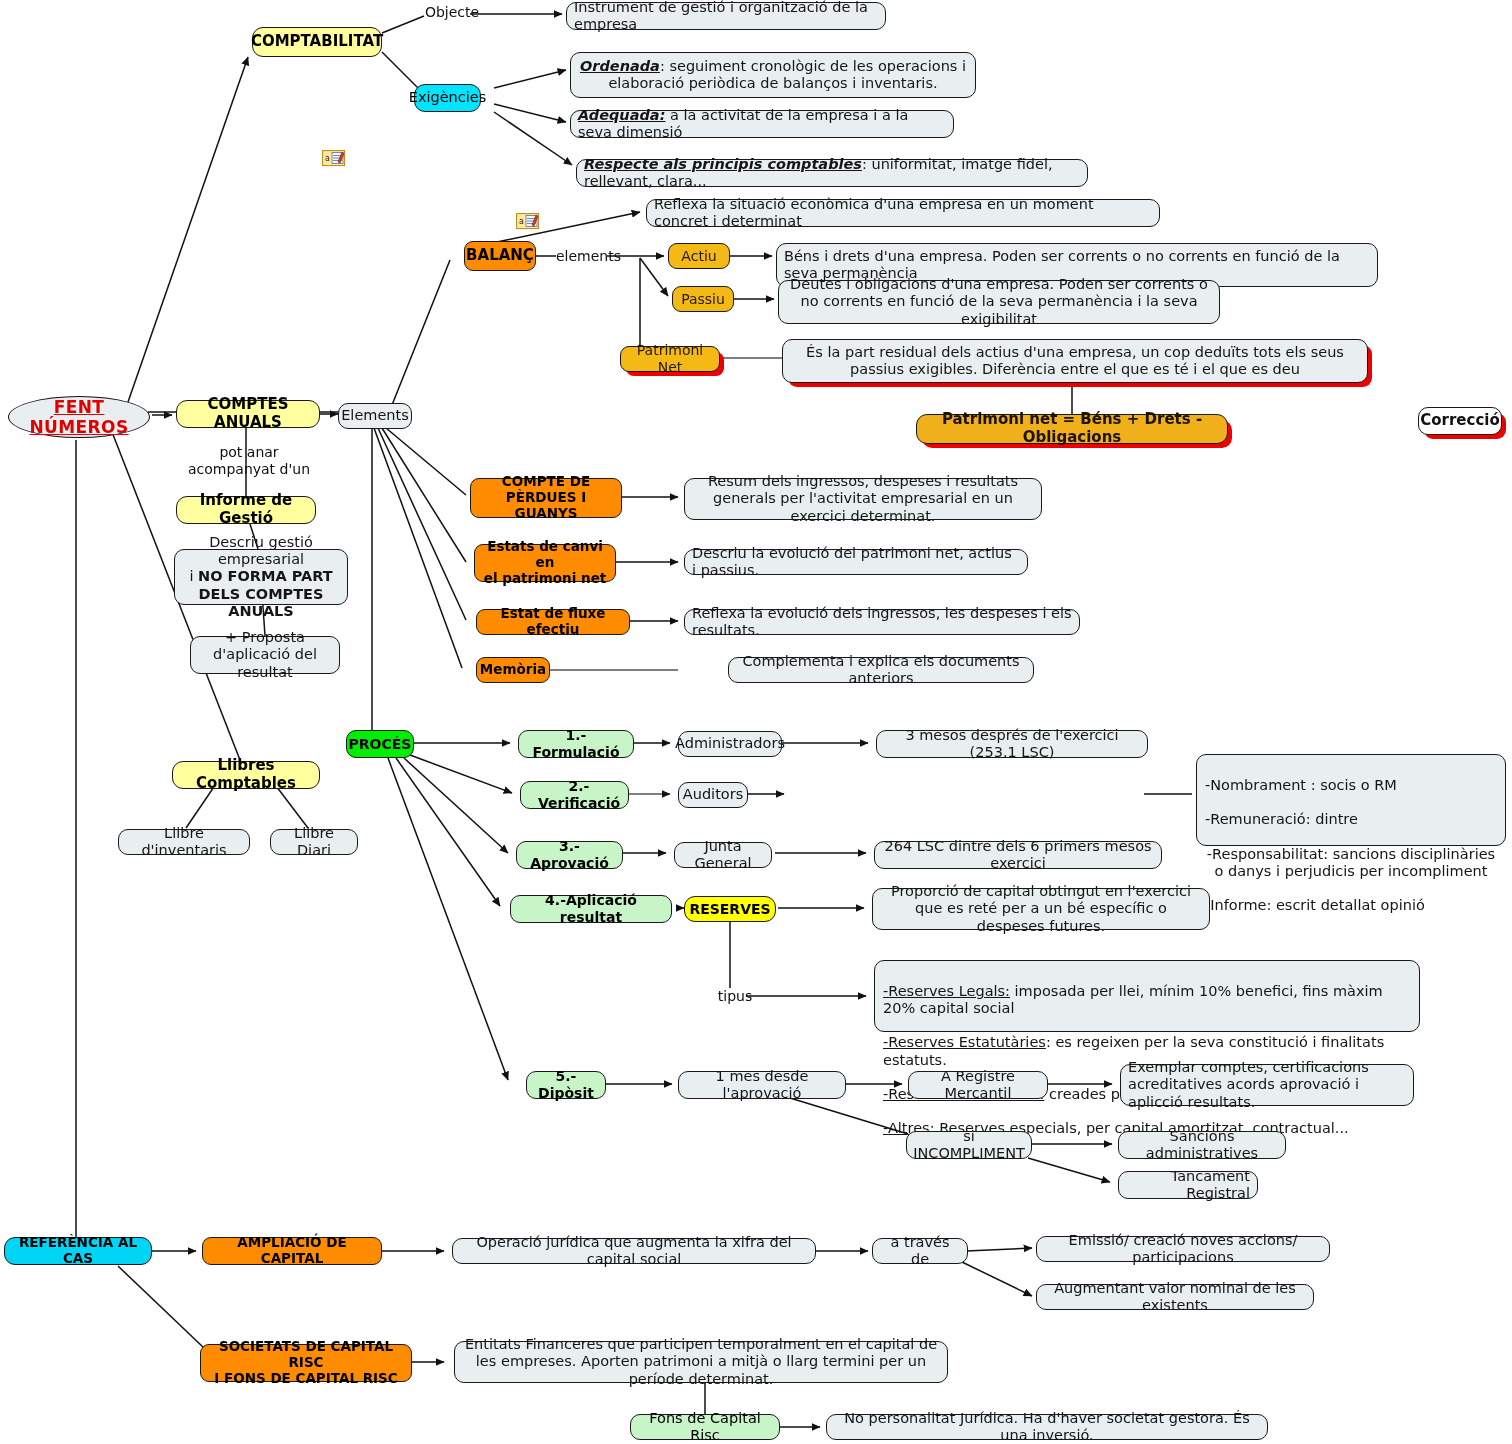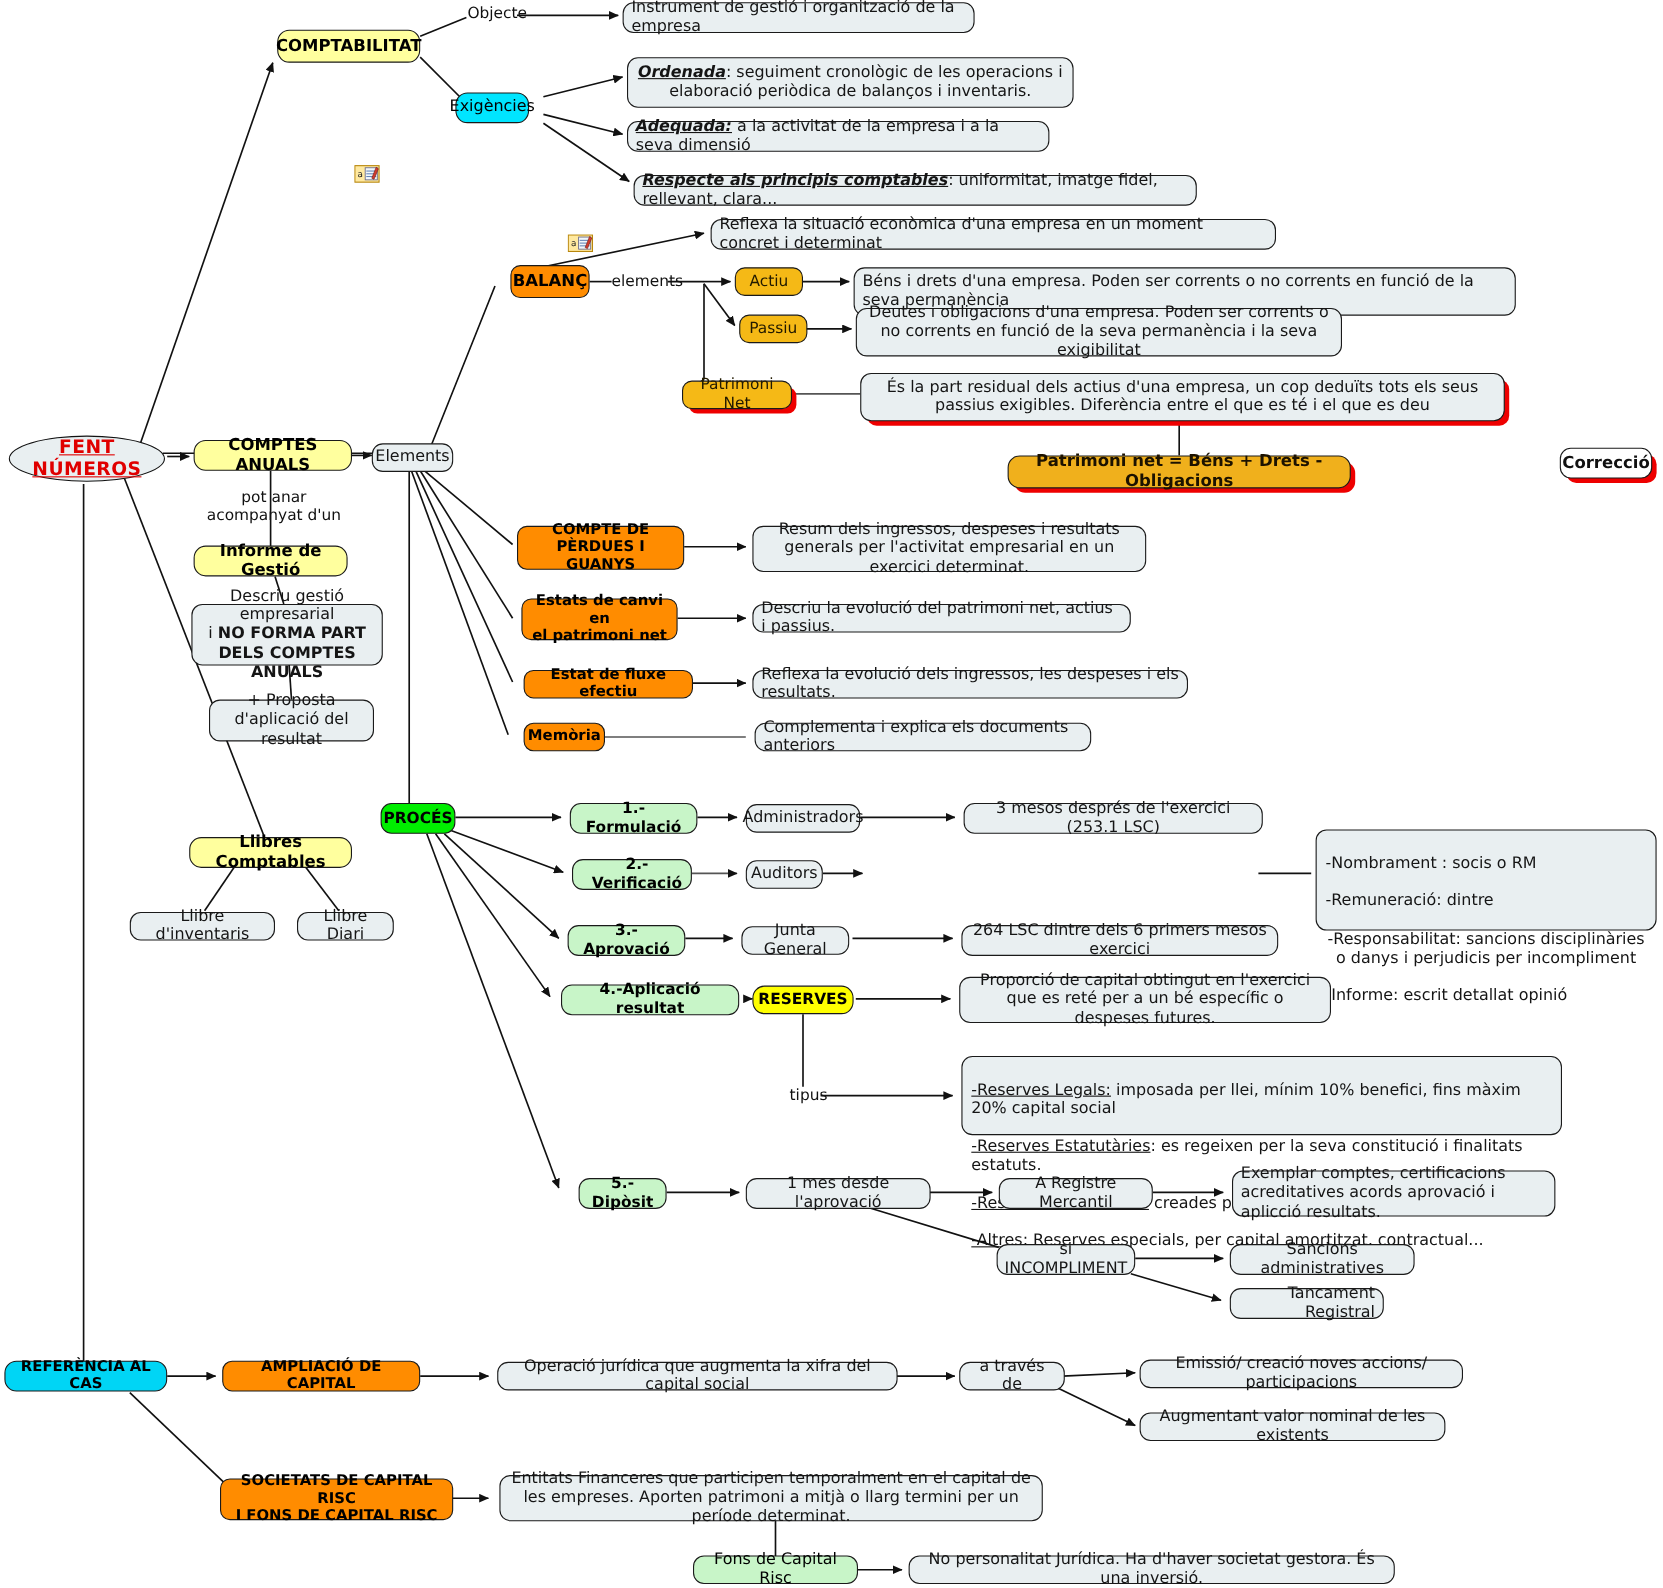--- a/index.html
+++ b/index.html
@@ -349,21 +349,21 @@
 el patrimoni net</div>
 
   <div class="node plain left" style="left:684px; top:549px; width:344px; height:26px;">Descriu la evolució del patrimoni net, actius i passius.</div>
 
   <div class="node orange" style="left:476px; top:609px; width:154px; height:26px;">Estat de fluxe efectiu</div>
 
   <div class="node plain left" style="left:684px; top:609px; width:396px; height:26px;">Reflexa la evolució dels ingressos, les despeses i els resultats.</div>
 
   <div class="node orange" style="left:476px; top:657px; width:74px; height:26px;">Memòria</div>
 
-  <div class="node plain left" style="left:686px; top:657px; width:306px; height:26px;">Complementa i explica els documents anteriors</div>
+  <div class="node plain left" style="left:728px; top:657px; width:306px; height:26px;text-align:center;">Complementa i explica els documents anteriors</div>
 
   <div class="node yellowpale" style="left:172px; top:761px; width:148px; height:28px;">Llibres Comptables</div>
 
   <div class="node plain" style="left:118px; top:829px; width:132px; height:26px;">Llibre d'inventaris</div>
 
   <div class="node plain" style="left:270px; top:829px; width:88px; height:26px;">Llibre Diari</div>
 
   <div class="node green" style="left:346px; top:730px; width:68px; height:28px;">PROCÉS</div>
 
   <div class="node greenpale" style="left:518px; top:730px; width:116px; height:28px;">1.-Formulació</div>

